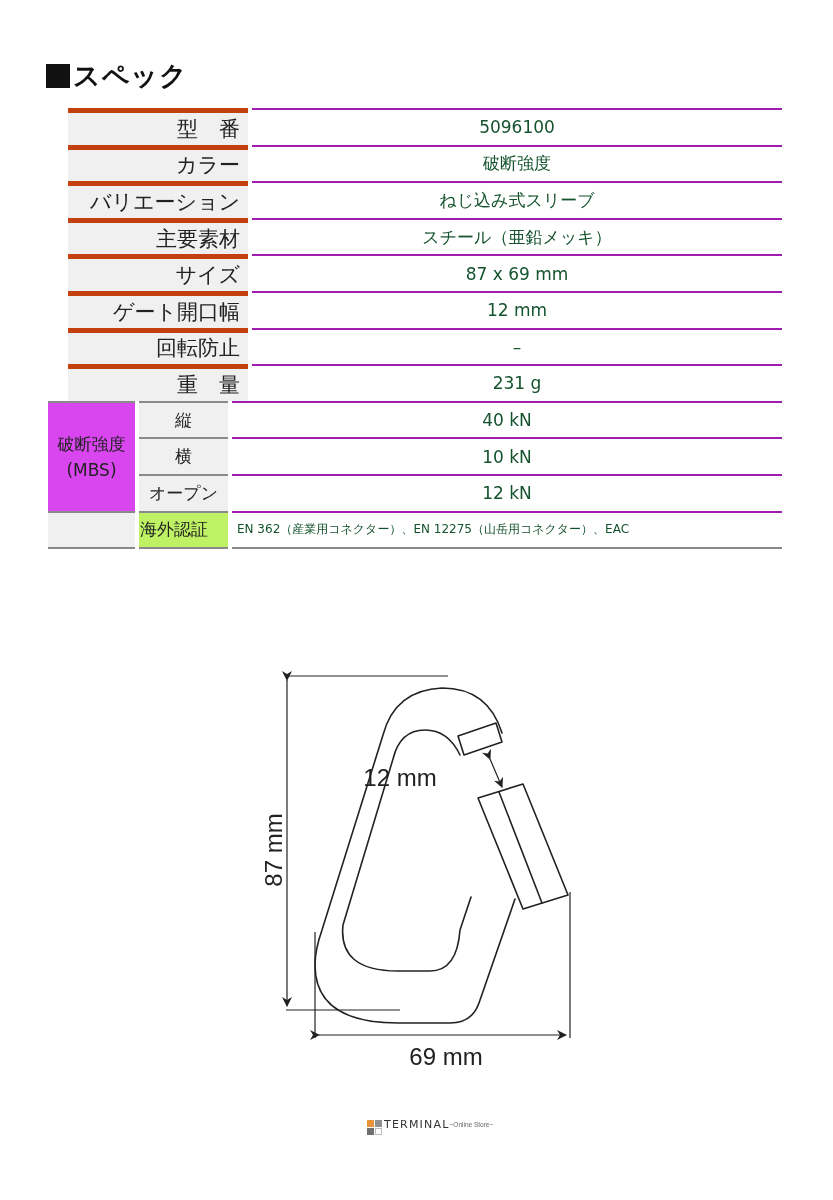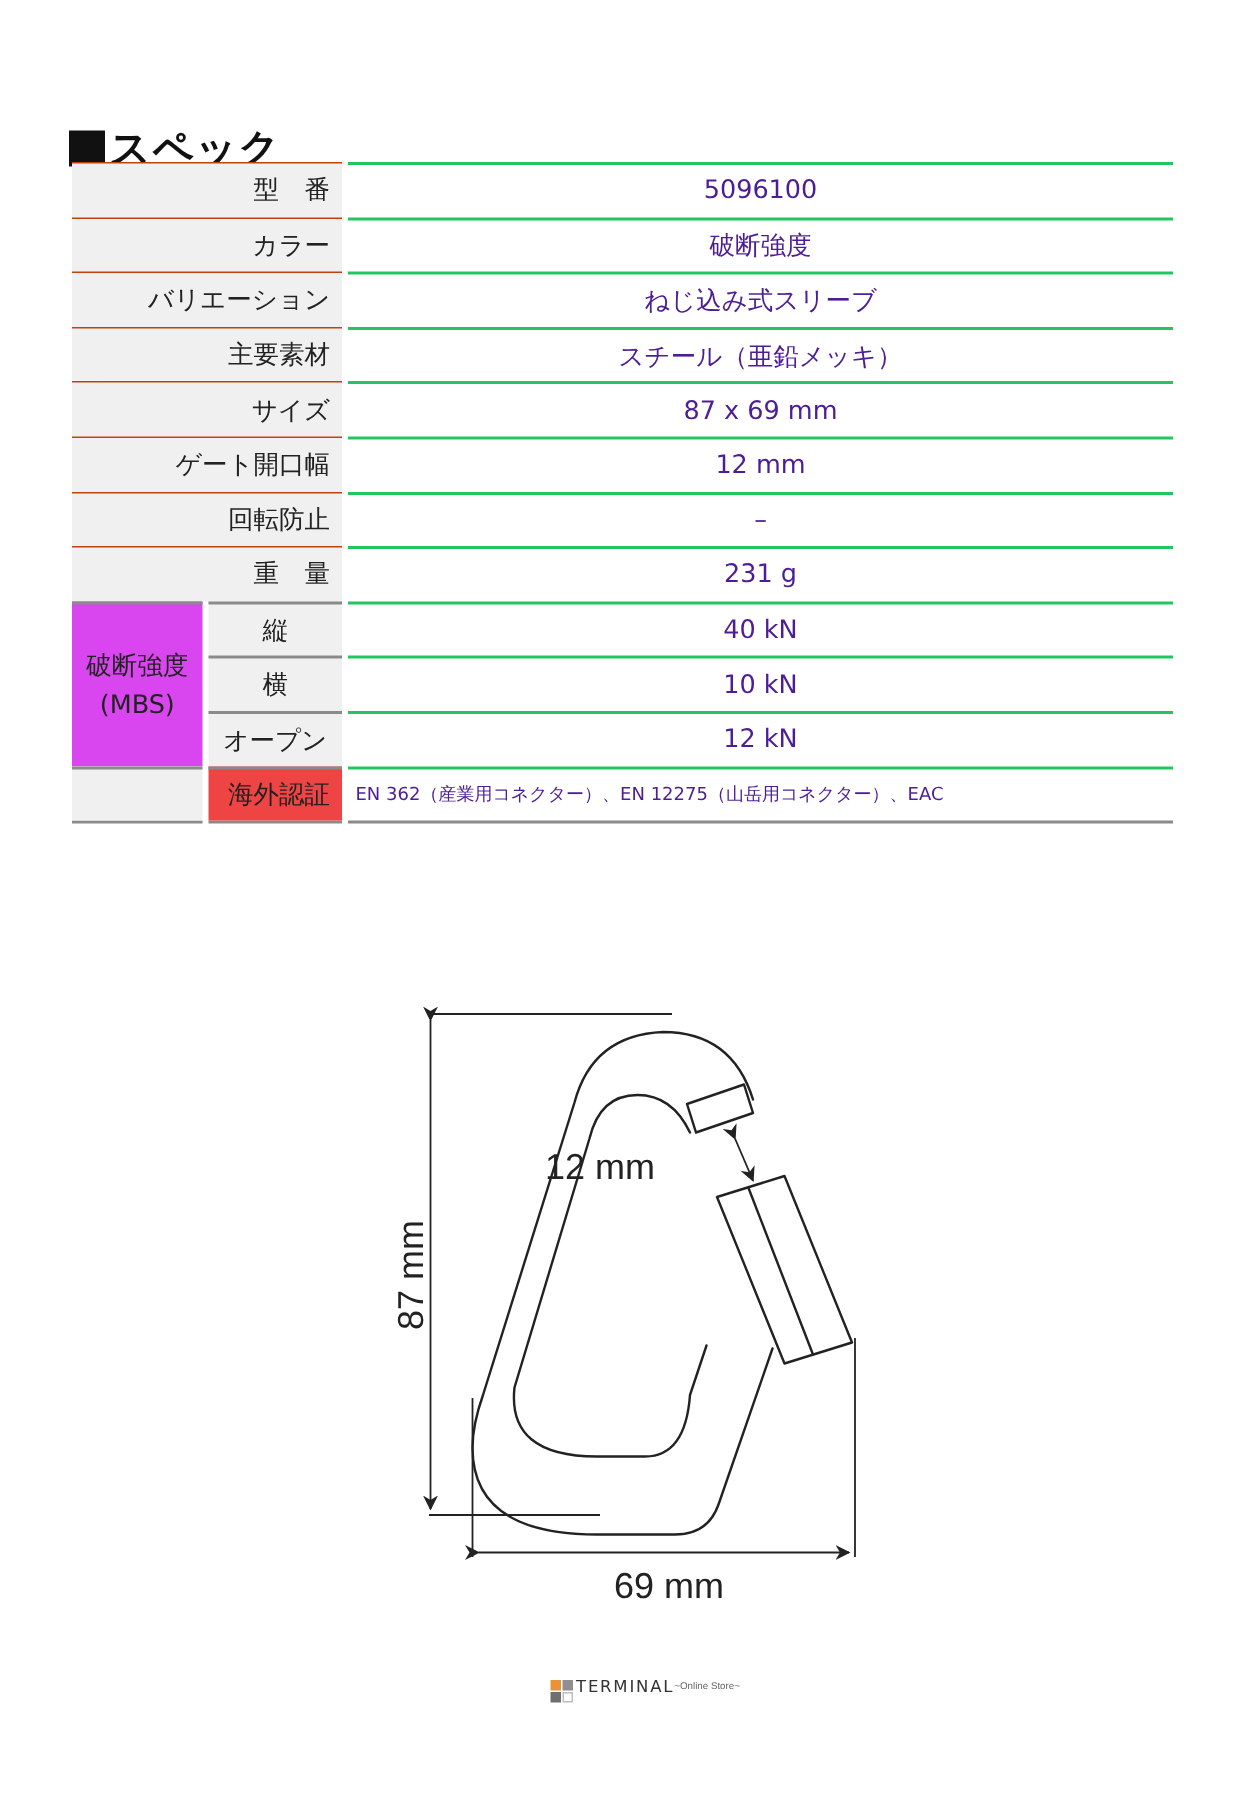--- a/index.html
+++ b/index.html
@@ -19,21 +19,20 @@
       position: absolute;
       left: 46px;
       top: 56px;
       height: 40px;
       display: flex;
       align-items: center;
       font-size: 27px;
       font-weight: bold;
       color: #111111;
       letter-spacing: 1px;
-      margin-top: 23px;
     }
     .section-title .square {
       display: inline-block;
       width: 24px;
       height: 24px;
       background: #111111;
       margin-right: 3px;
     }
 
     
@@ -44,39 +43,40 @@
       width: 734px;
     }
     .row {
       position: relative;
       height: 36.6px;
       display: flex;
     }
     .cell-label {
       width: 180px;
       background: #f0f0f0;
-      border-top: 1px solid #c2410c;
+      border-top: 5px solid #c2410c;
       box-sizing: border-box;
       display: flex;
       align-items: center;
       justify-content: flex-end;
       padding-right: 8px;
-      font-size: 17px;
+      font-size: 21px;
       color: #222;
+      margin-left: 20px;
     }
     .cell-value {
       margin-left: 4px;
       flex: 1;
-      border-top: 2px solid #22c55e;
+      border-top: 2px solid #a21caf;
       box-sizing: border-box;
       display: flex;
       align-items: center;
       justify-content: center;
       font-size: 17px;
-      color: #4c1d95;
+      color: #14532d;
     }
     .cell-value.left {
       justify-content: flex-start;
       padding-left: 5px;
       font-size: 12px;
       white-space: nowrap;
     }
 
     
     .group {
@@ -123,27 +123,27 @@
 
     .cert-row .cert-blank {
       width: 87px;
       background: #f0f0f0;
       border-top: 2px solid #8a8a8a;
       box-sizing: border-box;
     }
     .cert-row .cert-label {
       margin-left: 4px;
       width: 89px;
-      background: #ef4444;
+      background: #bef264;
       border-top: 2px solid #8a8a8a;
       box-sizing: border-box;
       display: flex;
       align-items: center;
       justify-content: flex-end;
-      padding-right: 8px;
+      padding-right: 20px;
       font-size: 17px;
     }
     .table-bottom2 {
       display: flex;
       height: 2px;
     }
     .table-bottom2 .b1 { width: 87px; background: #8a8a8a; }
     .table-bottom2 .b1b { margin-left: 4px; width: 89px; background: #8a8a8a; }
     .table-bottom2 .b2 { margin-left: 4px; flex: 1; background: #8a8a8a; }
 

